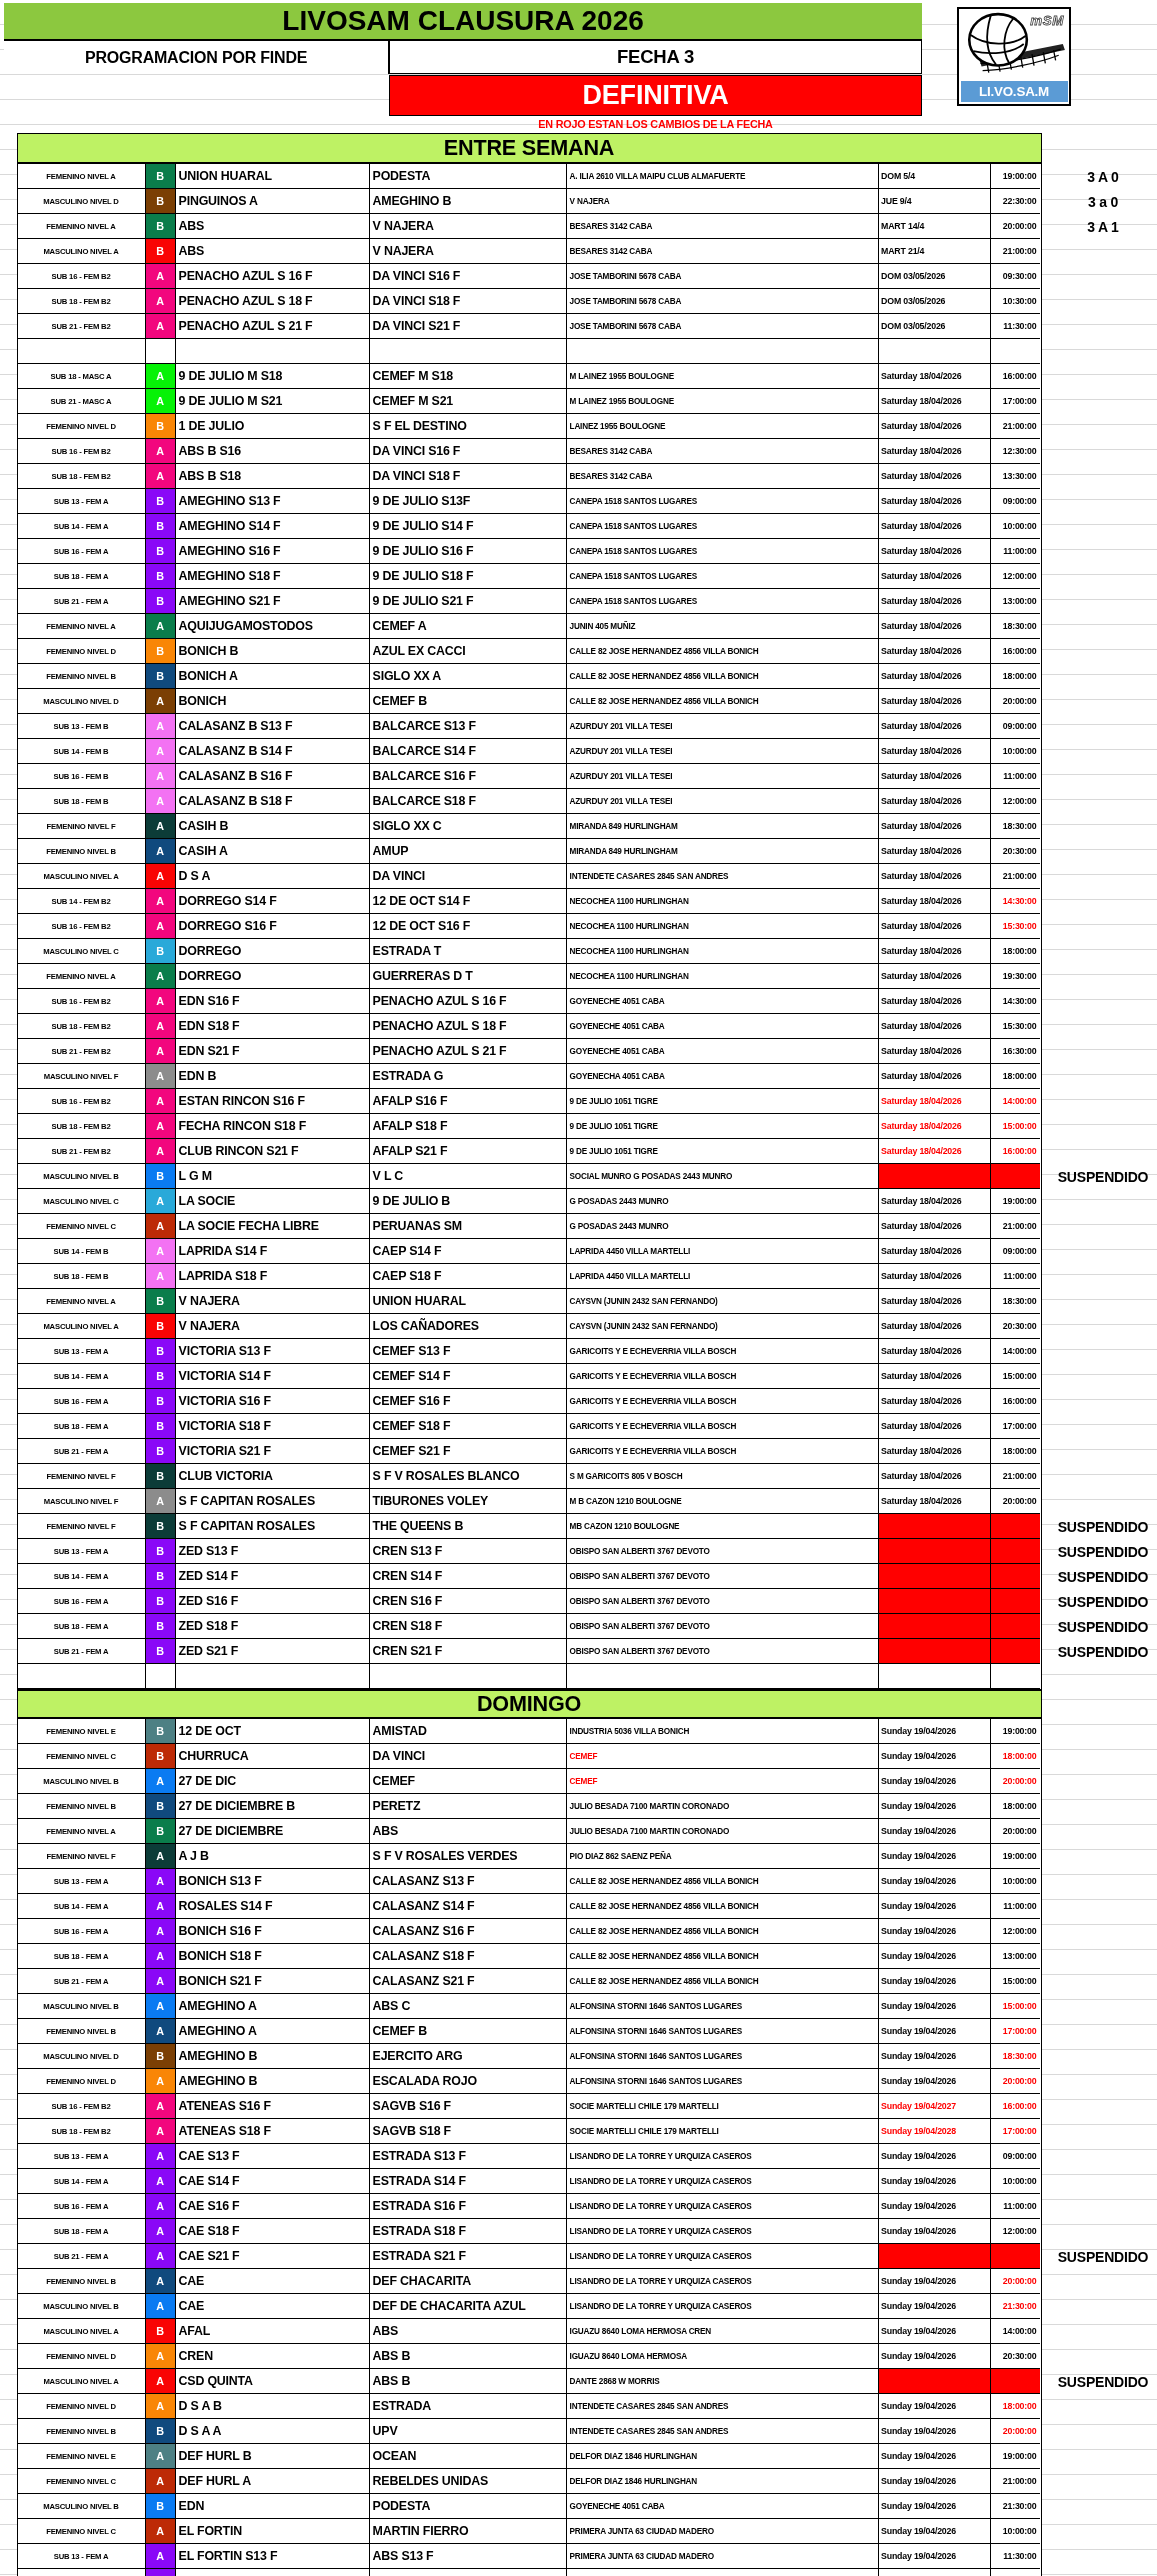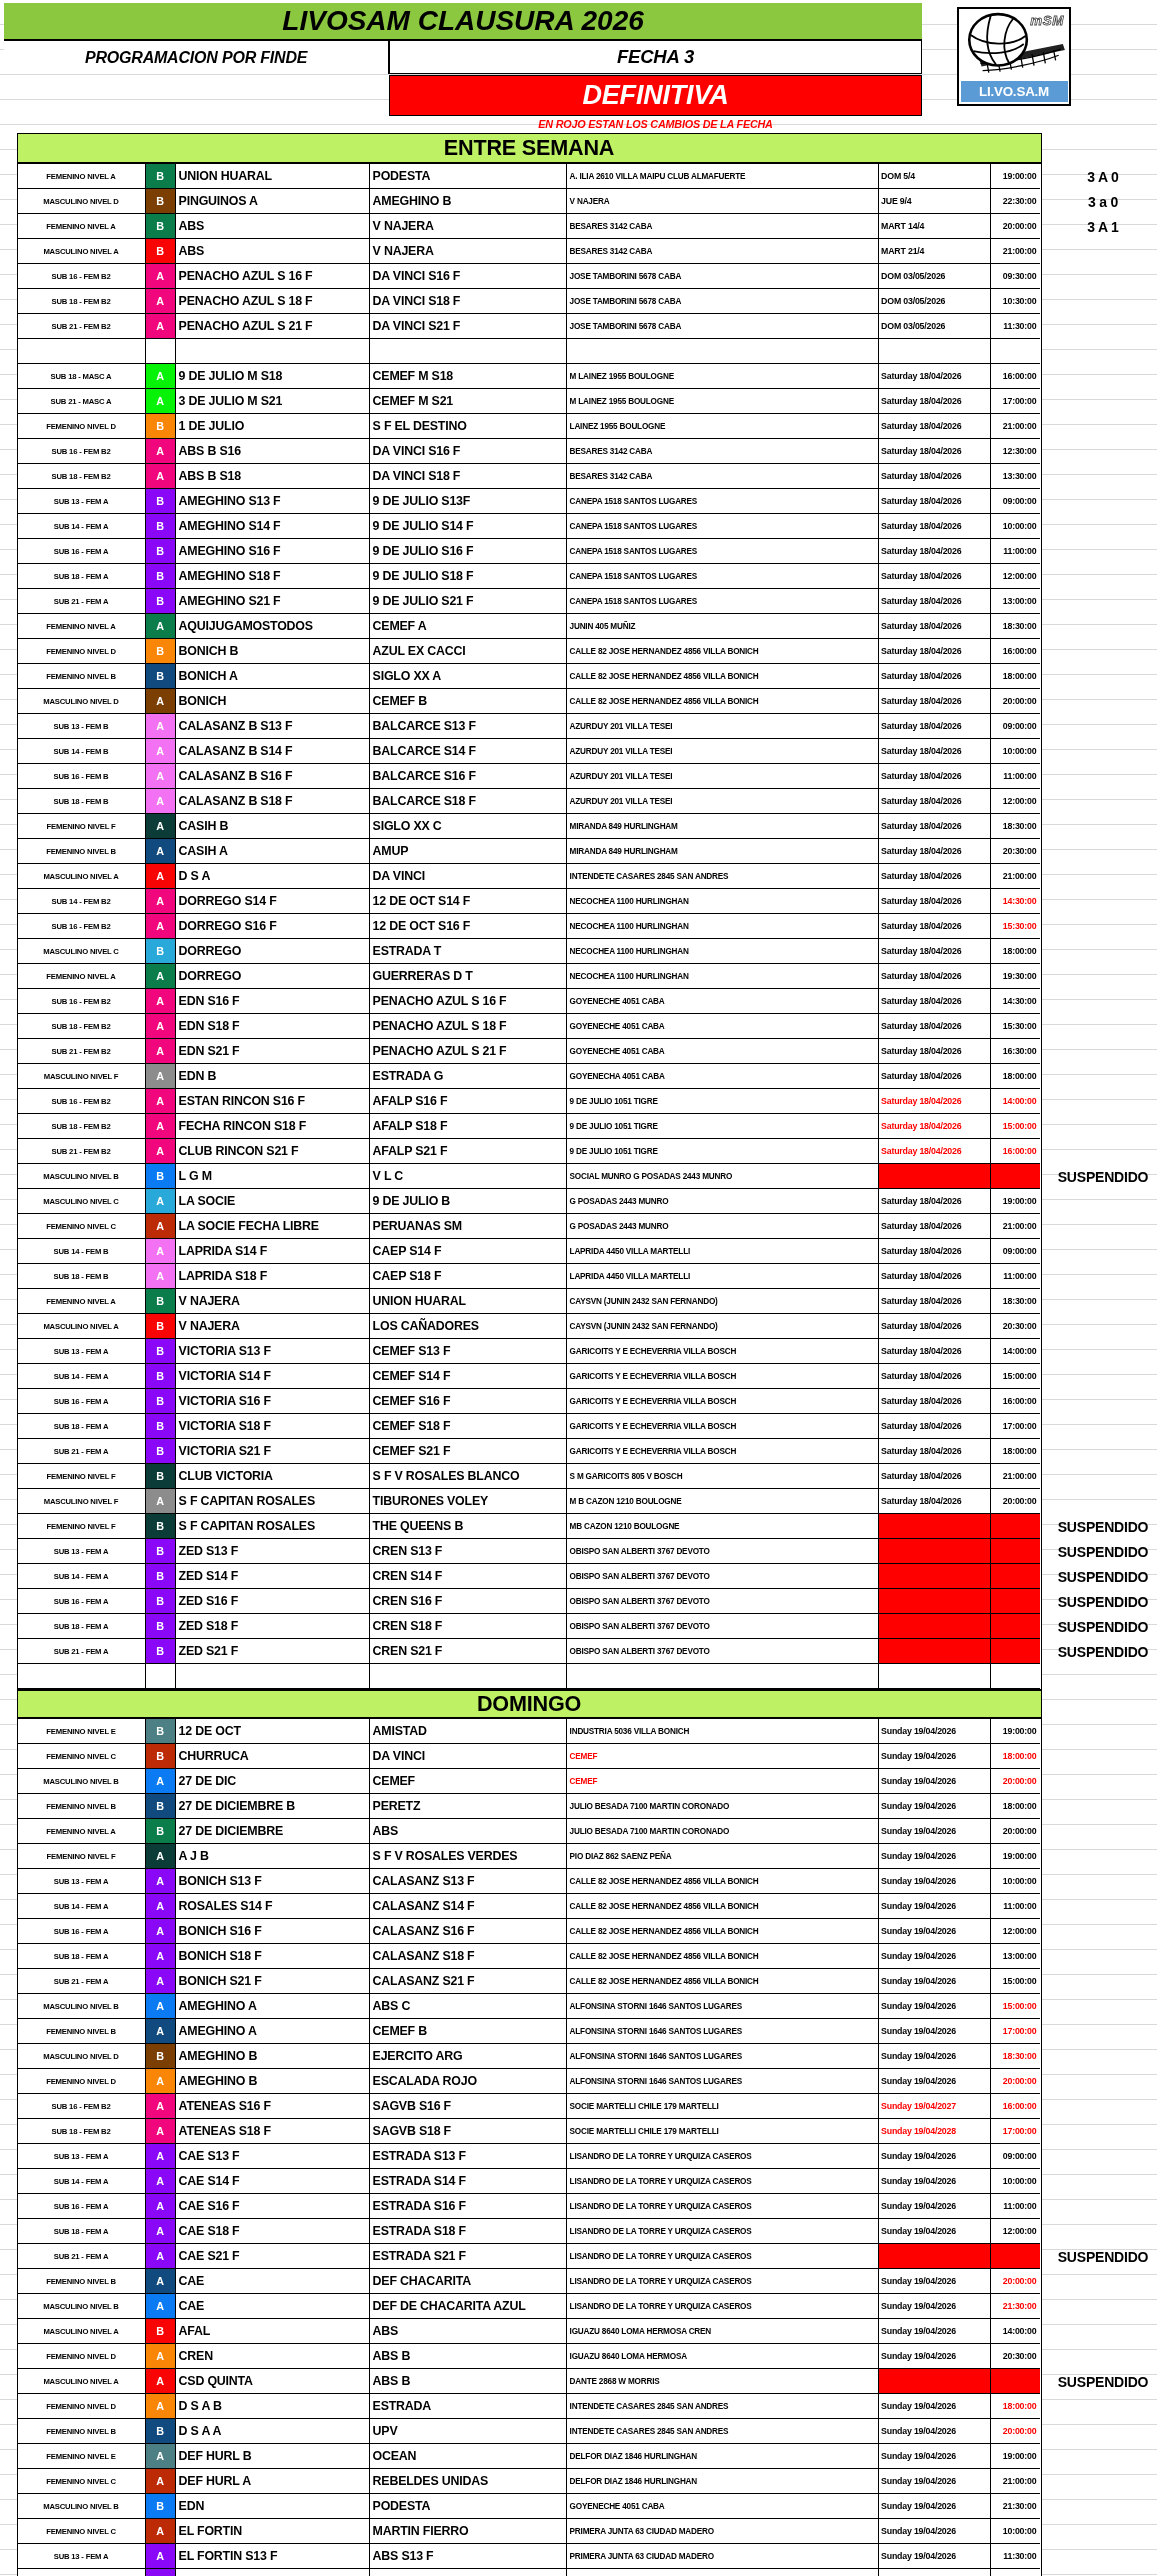--- a/index.html
+++ b/index.html
@@ -9,21 +9,21 @@
     font-family:"Liberation Sans","DejaVu Sans",sans-serif;font-weight:bold;color:#000;
     overflow:hidden;letter-spacing:-0.2px;
   }
   
   .gridbg{
     position:absolute;inset:0;z-index:0;
     background-image:
       repeating-linear-gradient(to bottom, transparent 0 24px, #d9d9d9 24px 25px),
       repeating-linear-gradient(to right, transparent 0 54px, #d9d9d9 54px 54px);
   }
-  .hdr{position:absolute;z-index:2;display:flex;align-items:center;justify-content:center;box-sizing:border-box;font-style:italic;}
+  .hdr{position:absolute;z-index:2;display:flex;align-items:center;justify-content:center;box-sizing:border-box;}
   #green-title{left:4.1px;top:3.1px;width:918px;height:38px;background:#8CC83F;border-bottom:2.1px solid #000;
     font-size:28px;letter-spacing:0;}
   #prog{left:4.1px;top:41px;width:385px;height:33px;background:#fff;font-size:16px;border-right:1.5px solid #000;}
   #fecha{left:389px;top:41px;width:533px;height:33px;background:#fff;border:1.5px solid #000;border-top:none;font-size:18.5px;}
   #definitiva{left:389px;top:75px;width:533px;height:41px;background:#FF0000;color:#fff;font-size:27px;border:1px solid #000;}
   #note{left:389px;top:117px;width:533px;height:14.4px;color:#FF0000;font-size:10.8px;background:transparent;}
   
   #logo{position:absolute;z-index:2;left:957px;top:7.2px;width:114px;height:99px;background:#fff;
     border:2.1px double #000;box-sizing:border-box;}
   #logo svg{position:absolute;left:1px;top:1px;}
@@ -173,21 +173,21 @@
       <div class="c clr" style="background: rgb(6, 242, 6);">A</div>
       <div class="c t1">9 DE JULIO M S18</div>
       <div class="c t2">CEMEF M S18</div>
       <div class="c ven">M LAINEZ 1955 BOULOGNE</div>
       <div class="c date">Saturday 18/04/2026</div>
       <div class="c time">16:00:00</div>
     </div>
     <div class="row">
       <div class="c cat">SUB 21 - MASC A</div>
       <div class="c clr" style="background: rgb(6, 242, 6);">A</div>
-      <div class="c t1">3 DE JULIO M S21</div>
+      <div class="c t1">9 DE JULIO M S21</div>
       <div class="c t2">CEMEF M S21</div>
       <div class="c ven">M LAINEZ 1955 BOULOGNE</div>
       <div class="c date">Saturday 18/04/2026</div>
       <div class="c time">17:00:00</div>
     </div>
     <div class="row">
       <div class="c cat">FEMENINO NIVEL D</div>
       <div class="c clr" style="background: rgb(249, 134, 6);">B</div>
       <div class="c t1">1 DE JULIO</div>
       <div class="c t2">S F EL DESTINO</div>

